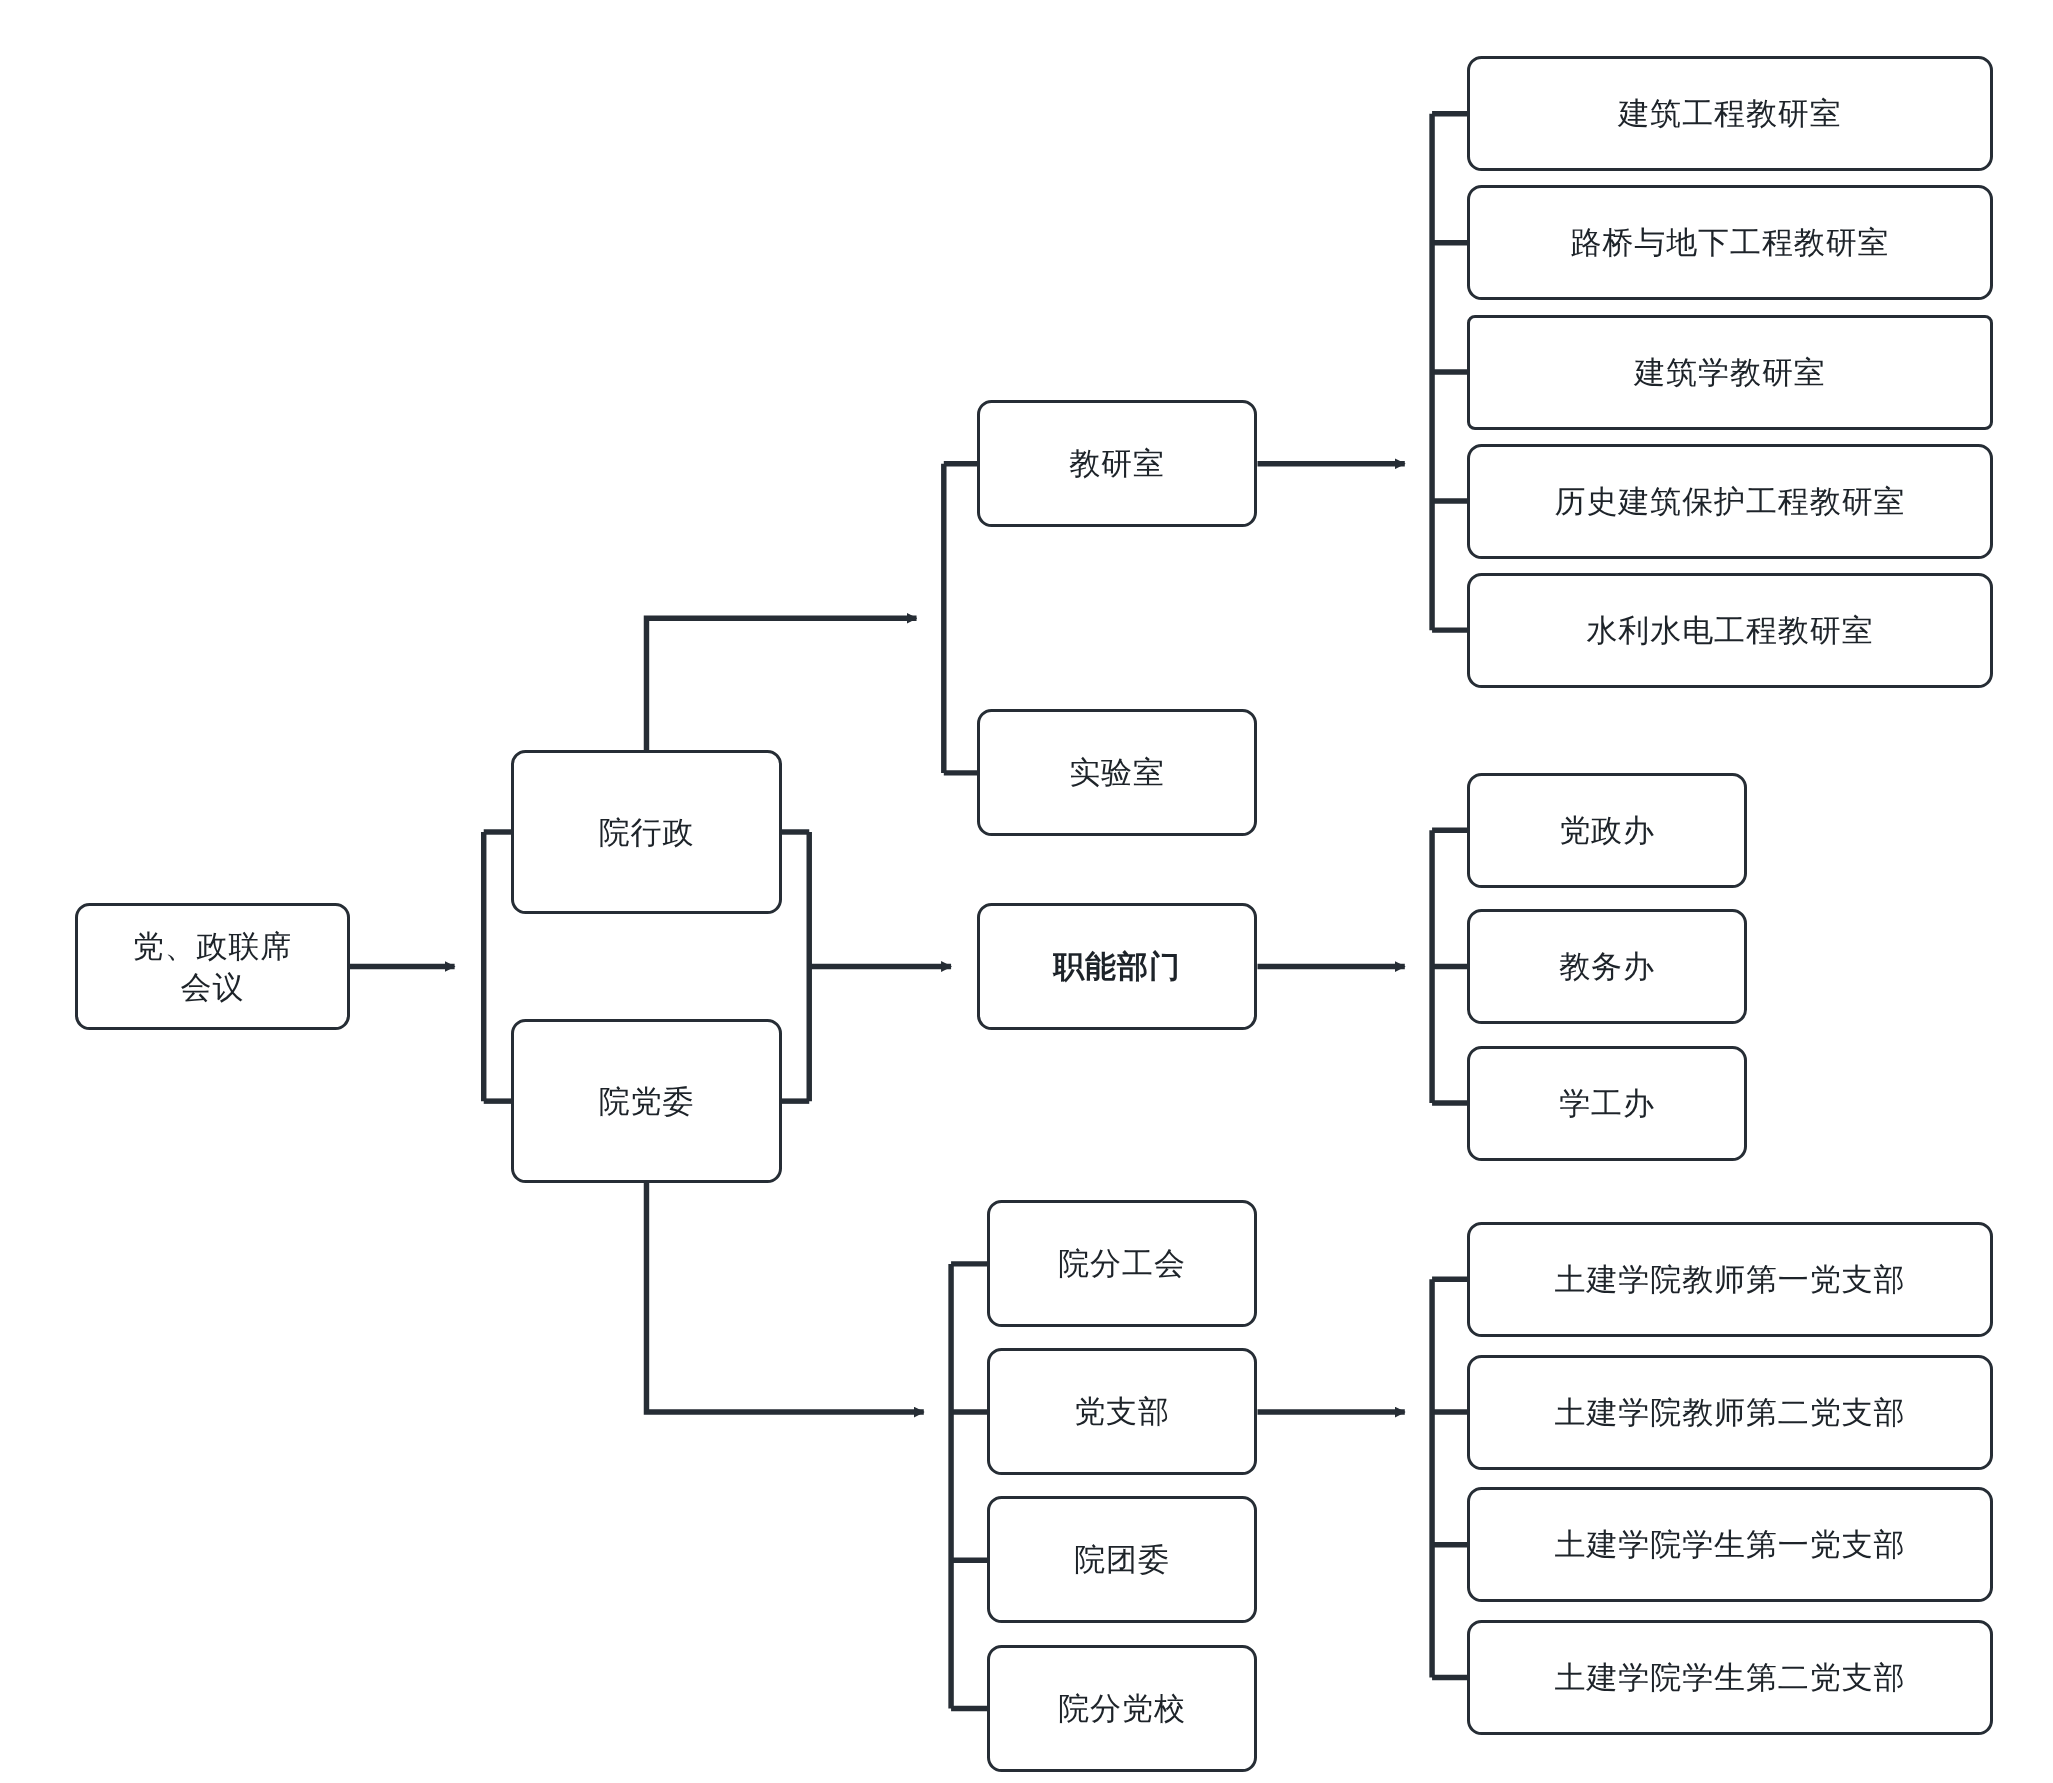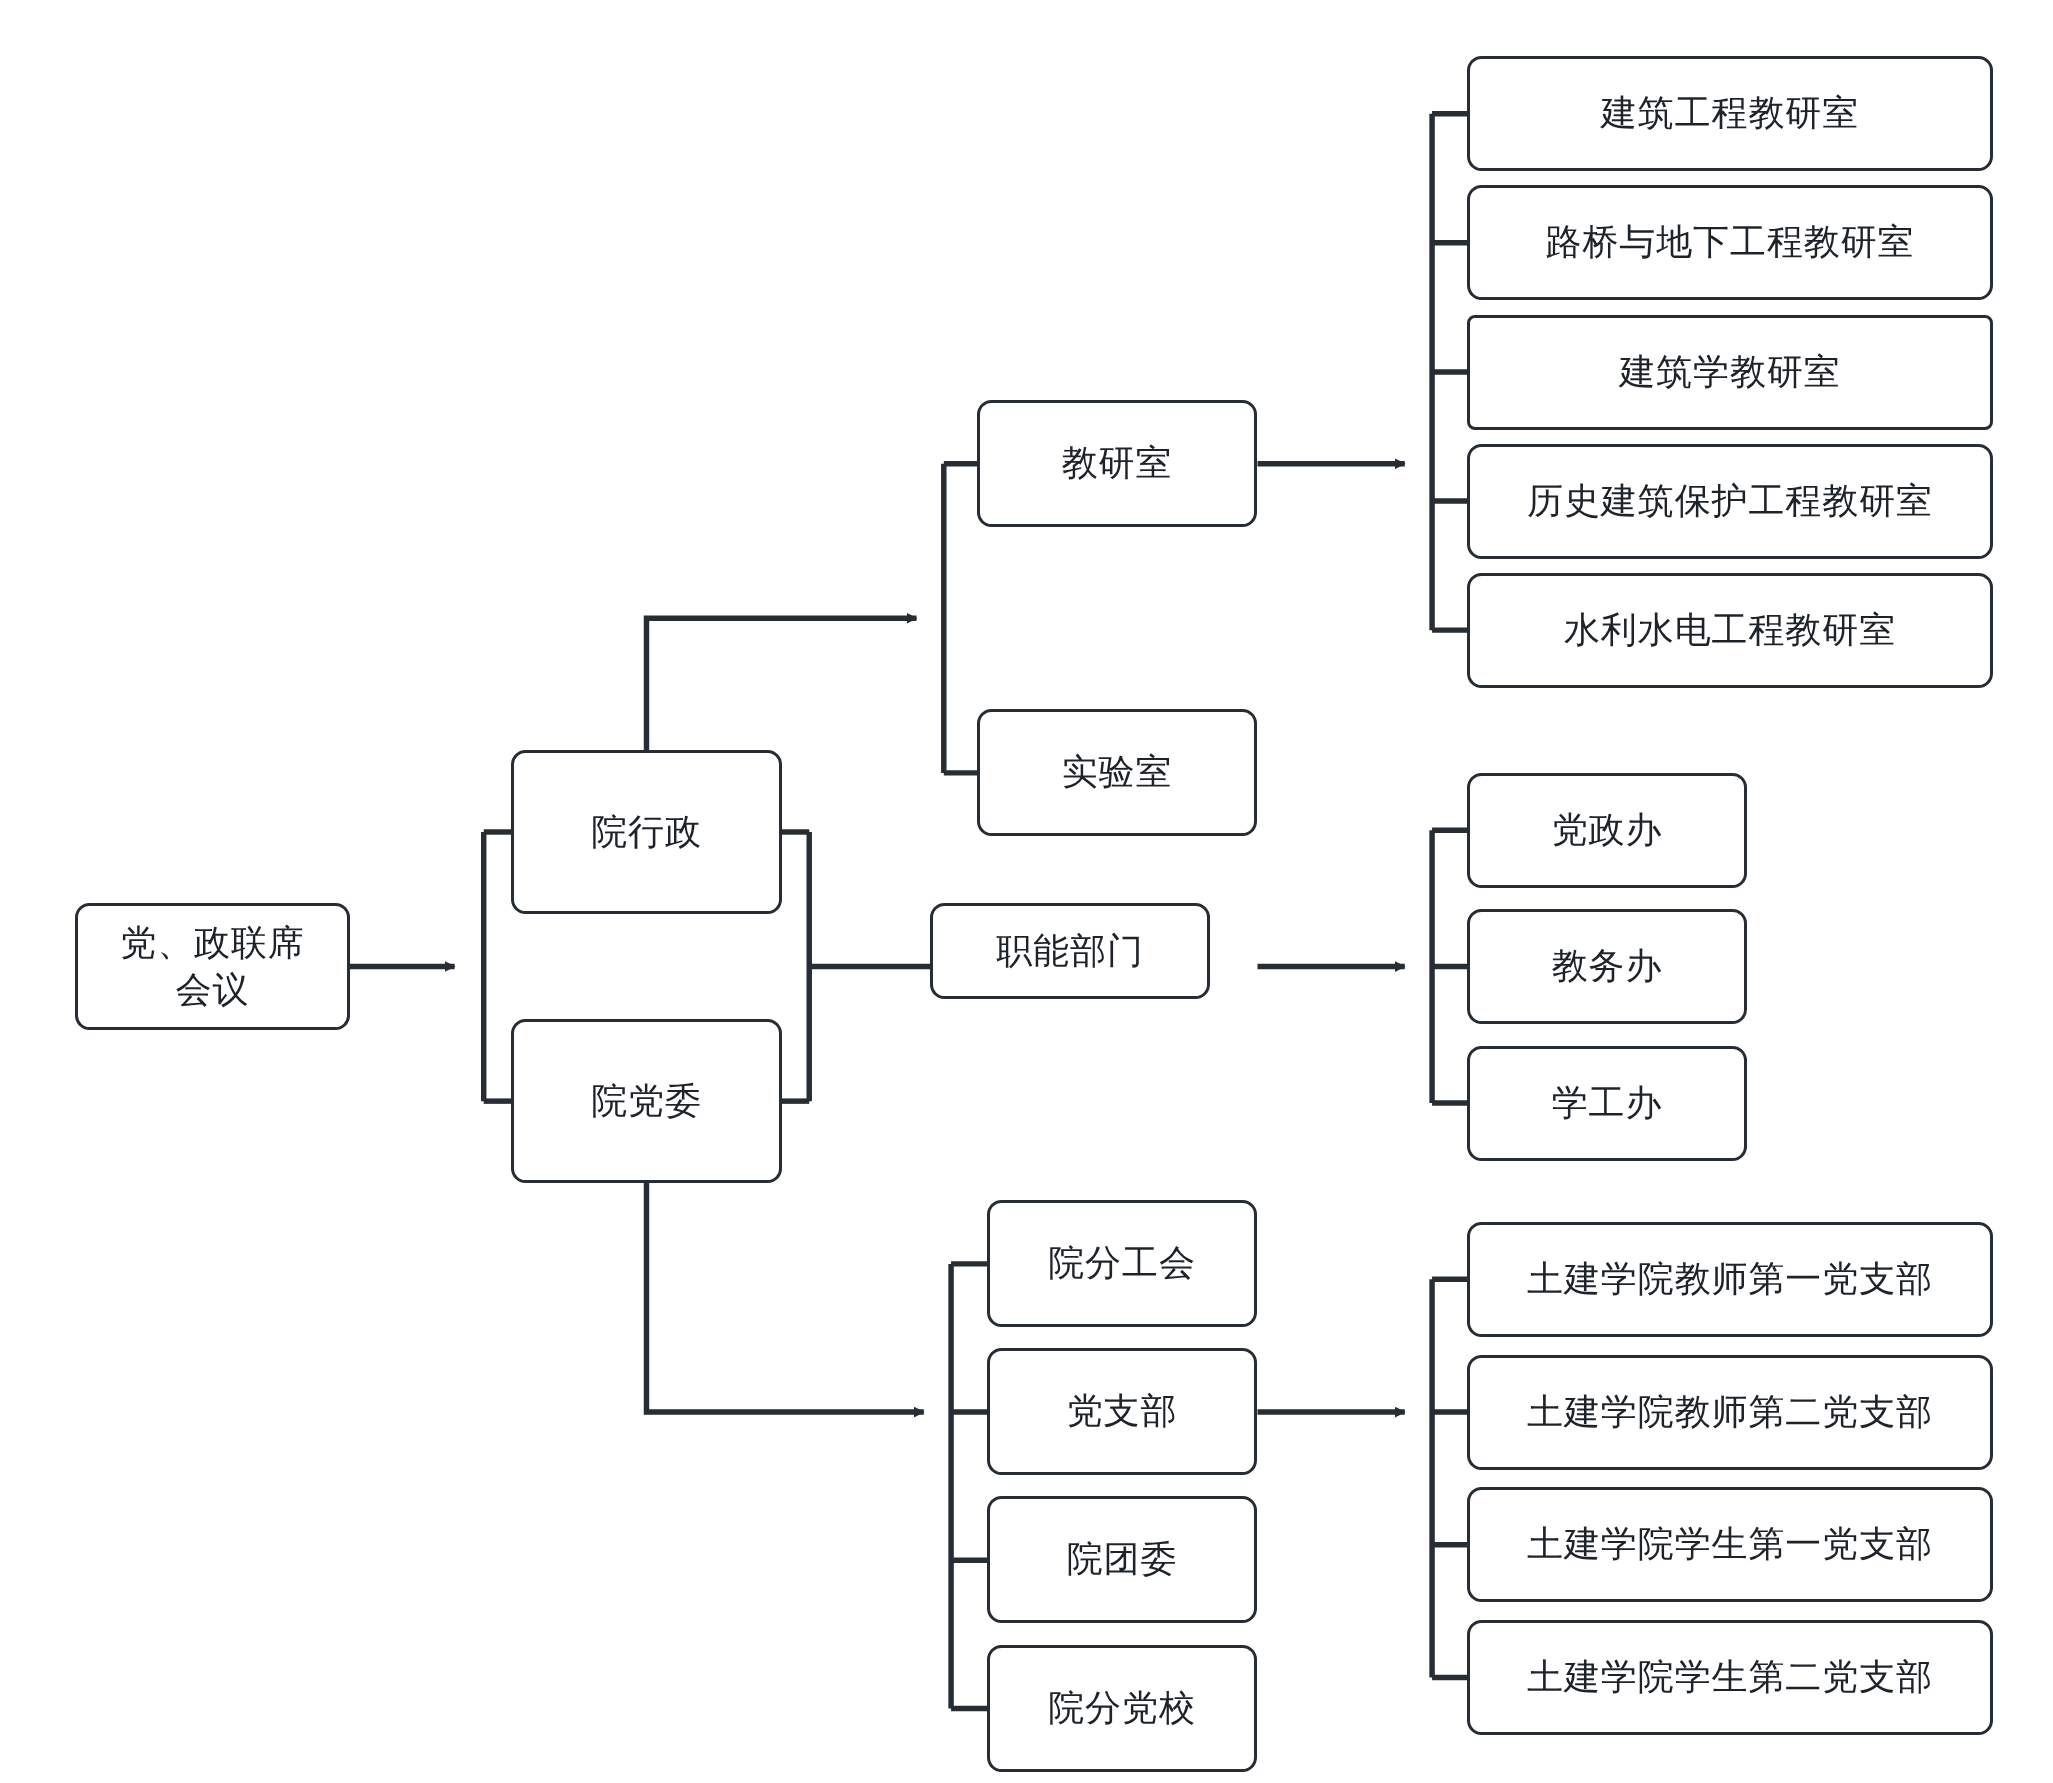--- a/index.html
+++ b/index.html
@@ -31,21 +31,21 @@
     position: absolute;
     box-sizing: border-box;
     background: #ffffff;
     border: 3.6px solid #262d35;
     border-radius: 14.5px;
     display: flex;
     align-items: center;
     justify-content: center;
     text-align: center;
     color: #1d2329;
-    font-size: 36px;
+    font-size: 31px;
     line-height: 1.30;
     letter-spacing: 0.9px;
     font-weight: 400;
     white-space: pre-line;
     z-index: 2;
   }
 </style>
 </head>
 <body>
 
@@ -123,21 +123,21 @@
   </div>
 
   <div class="node" style="left:977px; top:400px; width:280px; height:127px;">
     <span>教研室</span>
   </div>
 
   <div class="node" style="left:977px; top:709px; width:280px; height:127px;">
     <span>实验室</span>
   </div>
 
-  <div class="node" style="left:930px; top:903px; width:280px; height:96px;">
+  <div class="node" style="left:977px; top:903px; width:280px; height:127px;font-weight:bold;">
     <span>职能部门</span>
   </div>
 
   <div class="node" style="left:987px; top:1200px; width:270px; height:127px;">
     <span>院分工会</span>
   </div>
 
   <div class="node" style="left:987px; top:1348px; width:270px; height:127px;">
     <span>党支部</span>
   </div>

